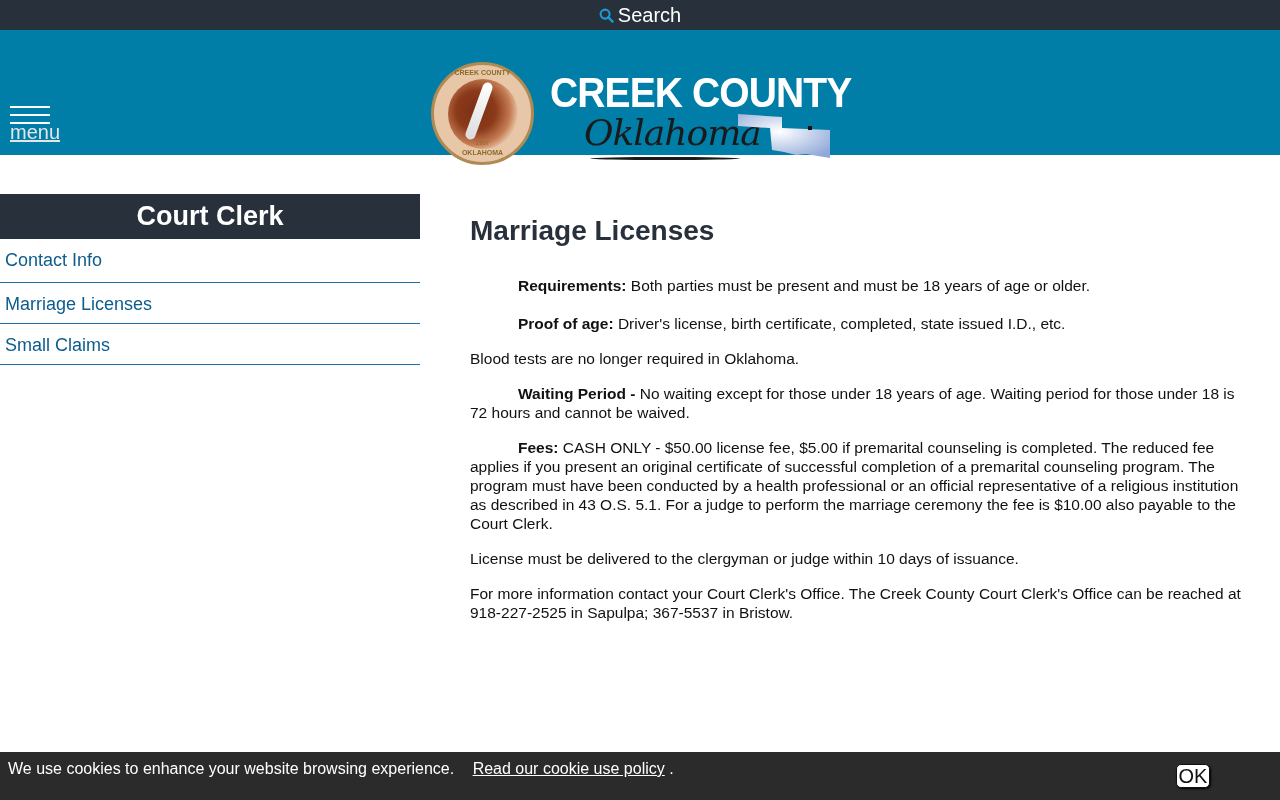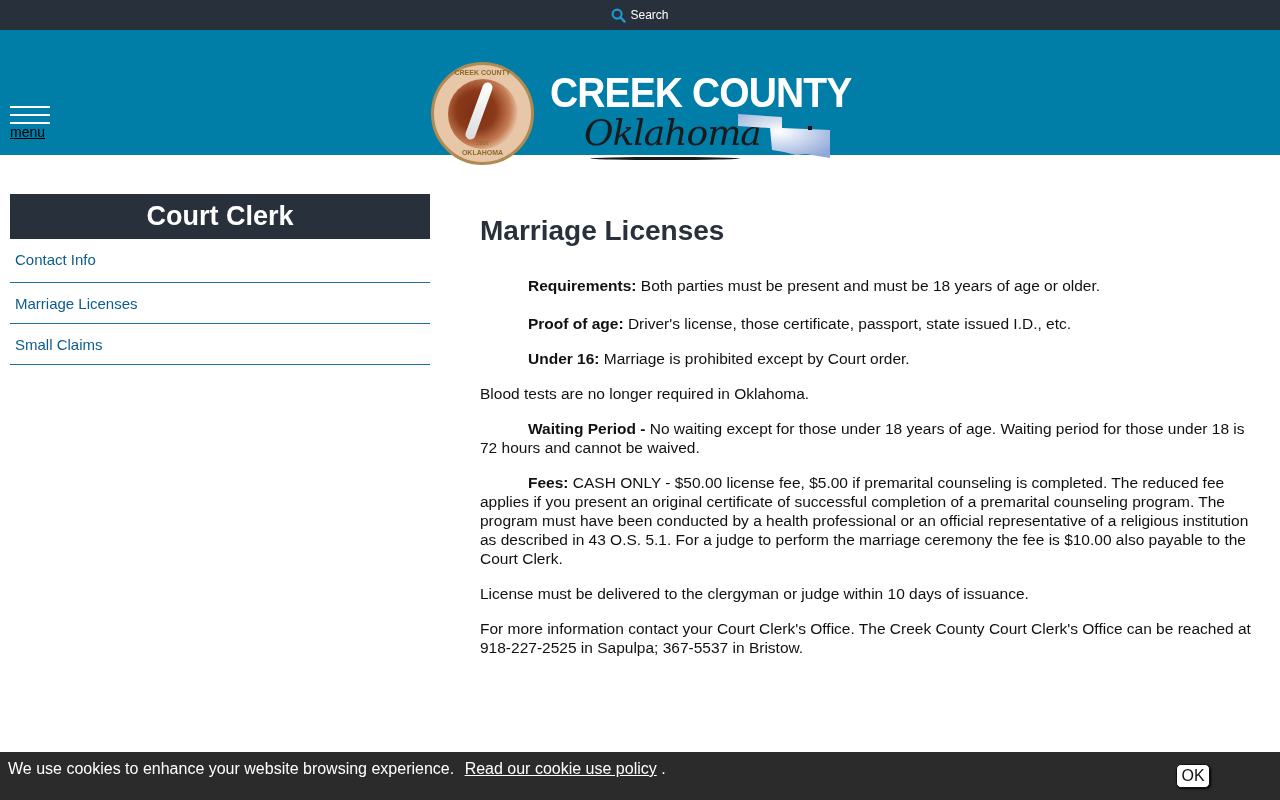--- a/index.html
+++ b/index.html
@@ -1,57 +1,57 @@
 <!DOCTYPE html>
 <html><head>
   <meta charset="utf-8">
   <style>
     * { box-sizing: border-box; margin: 0; padding: 0; }
     html, body { width: 1280px; height: 800px; overflow: hidden; background: #ffffff; }
     body { font-family: "Liberation Sans", sans-serif; color: #111; position: relative; }
 
     .topbar { height: 30px; background: #28313b; display: flex; align-items: center; justify-content: center; }
-    .search-link { display: flex; align-items: center; gap: 4px; color: #fff; font-size: 12px; cursor: pointer; text-decoration: none; }
+    .search-link { display: flex; align-items: center; gap: 4px; color: #fff; font-size: 20px; cursor: pointer; text-decoration: none; }
     .search-link svg { width: 15px; height: 15px; }
 
     .header { height: 125px; background: #007ea7; position: relative; }
     .menu-btn { position: absolute; left: 10px; top: 76px; width: 40px; cursor: pointer; }
     .menu-btn .bar { height: 2px; background: #fff; margin-bottom: 6px; width: 40px; }
     .menu-btn .bar:first-child { margin-top: 0; }
-    .menu-label { color: #000000; font-size: 14px; text-decoration: underline; display: block; margin-top: -2px; line-height: 16px; }
+    .menu-label { color: #e5e5e5; font-size: 20px; text-decoration: underline; display: block; margin-top: -2px; line-height: 16px; }
 
     .logo { position: absolute; left: 431px; top: 32px; width: 410px; height: 106px; display: flex; align-items: flex-start; }
     .seal { width: 103px; height: 103px; border-radius: 50%; background: #e8c7a8; border: 3px solid #b08a52; position: relative; flex-shrink: 0; }
     .seal-inner { position: absolute; left: 14px; top: 14px; width: 70px; height: 70px; border-radius: 50%; background: radial-gradient(circle at 40% 45%, #7a2f14 0%, #8b3a1a 35%, #c47b52 60%, #e8c7a8 75%); }
     .seal-feather { position: absolute; left: 40px; top: 16px; width: 10px; height: 60px; background: linear-gradient(#fff, #dcdcdc); transform: rotate(20deg); border-radius: 5px; }
     .seal-text-top { position: absolute; top: 4px; left: 0; width: 100%; text-align: center; font-size: 7px; font-weight: bold; color: #8a6a2a; }
     .seal-text-bottom { position: absolute; bottom: 6px; left: 0; width: 100%; text-align: center; font-size: 7px; font-weight: bold; color: #8a6a2a; }
     .seal-year { position: absolute; bottom: 16px; left: 0; width: 100%; text-align: center; font-size: 6px; color: #8a6a2a; }
 
     .logo-text { margin-left: 16px; position: relative; width: 290px; }
     .county-title { color: #fff; font-size: 42px; font-weight: bold; letter-spacing: -1px; line-height: 54px; margin-top: 4px; font-family: "Liberation Sans", sans-serif; transform: scaleX(0.93); transform-origin: left; white-space: nowrap; }
     .state-script { position: absolute; left: 34px; top: 50px; font-family: "DejaVu Serif", serif; font-style: italic; color: #1a1a1a; font-size: 36px; letter-spacing: -1px; }
     .state-underline { position: absolute; left: 40px; top: 95px; width: 150px; height: 3px; border-radius: 50%; background: #1a1a1a; }
     .ok-shape { position: absolute; left: 188px; top: 52px; width: 92px; height: 44px; }
 
     .layout { display: flex; padding-top: 39px; }
-    .sidebar { width: 420px; margin-left: 10px; }
+    .sidebar { width: 420px; }
     .sidebar-title { background: #28313b; color: #fff; font-weight: bold; font-size: 27px; text-align: center; height: 45px; line-height: 45px; }
-    .sidebar-item { display: block; color: #0d5c8e; font-size: 15px; padding: 10px 5px 10px 5px; border-bottom: 1px solid #1e6fa0; height: 41px; line-height: 22px; text-decoration: none; cursor: pointer; }
+    .sidebar-item { display: block; color: #0d5c8e; font-size: 18px; padding: 10px 5px 10px 5px; border-bottom: 1px solid #1e6fa0; height: 41px; line-height: 22px; text-decoration: none; cursor: pointer; }
     .sidebar-item:first-of-type { height: 44px; padding-top: 10px; }
 
     .content { margin-left: 50px; width: 785px; padding-top: 20px; }
     .page-title { font-size: 28px; font-weight: bold; color: #28313b; margin-bottom: 28px; line-height: 34px; }
     .para { font-size: 15.5px; line-height: 19px; color: #111; margin-bottom: 16px; }
     .para b { font-weight: bold; margin-left: 48px; }
 
     .cookie-bar { position: absolute; left: 0; top: 752px; width: 1280px; height: 48px; background: #2b2b2b; color: #fff; }
     .cookie-text { position: absolute; left: 8px; top: 8px; font-size: 16px; }
-    .cookie-link { color: #fff; text-decoration: underline; margin-left: 6px; cursor: pointer; }
-    .ok-btn { position: absolute; left: 1176px; top: 12px; width: 34px; height: 24px; background: #fff; color: #111; border-radius: 5px; border: 1px solid #111; font-size: 16px; text-align: center; line-height: 22px; cursor: pointer; box-shadow: 1px 1px 2px #000; }
+    .cookie-link { color: #fff; text-decoration: underline; margin-left: 14px; cursor: pointer; }
+    .ok-btn { position: absolute; left: 1176px; top: 12px; width: 34px; height: 24px; background: #fff; color: #111; border-radius: 5px; border: 1px solid #111; font-size: 20px; text-align: center; line-height: 22px; cursor: pointer; box-shadow: 1px 1px 2px #000; }
   </style>
 </head>
 <body>
 
 <div class="topbar">
   <a class="search-link">
     <svg viewBox="0 0 16 16">
       <circle cx="6.5" cy="6.5" r="4.8" fill="none" stroke="#1a9bd7" stroke-width="2.2"></circle>
       <line x1="10" y1="10" x2="14.5" y2="14.5" stroke="#1a9bd7" stroke-width="2.4" stroke-linecap="round"></line>
     </svg>
@@ -100,22 +100,21 @@
     <div class="sidebar-title">Court Clerk</div>
     <a class="sidebar-item">Contact Info</a>
     <a class="sidebar-item">Marriage Licenses</a>
     <a class="sidebar-item">Small Claims</a>
   </aside>
 
   <main class="content">
     <h1 class="page-title">Marriage Licenses</h1>
 
     <p class="para" style="margin-bottom:19px"><b>Requirements:</b><span> Both parties must be present and must be 18 years of age or older.</span></p>
-    <p class="para"><b>Proof of age:</b><span> Driver's license, those certificate, passport, state issued I.D., etc.</span></p>
-    <p class="para"><b>Under 16:</b><span> Marriage is prohibited except by Court order.</span></p>
+    <p class="para"><b>Proof of age:</b><span> Driver's license, birth certificate, completed, state issued I.D., etc.</span></p>
     <p class="para"><span>Blood tests are no longer required in Oklahoma.</span></p>
     <p class="para"><b>Waiting Period -</b><span> No waiting except for those under 18 years of age. Waiting period for those under 18 is 72 hours and cannot be waived.</span></p>
     <p class="para"><b>Fees:</b><span> CASH ONLY - $50.00 license fee, $5.00 if premarital counseling is completed. The reduced fee applies if you present an original certificate of successful completion of a premarital counseling program. The program must have been conducted by a health professional or an official representative of a religious institution as described in 43 O.S. 5.1. For a judge to perform the marriage ceremony the fee is $10.00 also payable to the Court Clerk.</span></p>
     <p class="para"><span>License must be delivered to the clergyman or judge within 10 days of issuance.</span></p>
     <p class="para"><span>For more information contact your Court Clerk's Office. The Creek County Court Clerk's Office can be reached at 918-227-2525 in Sapulpa; 367-5537 in Bristow.</span></p>
   </main>
 </div>
 
 <div class="cookie-bar">
   <div class="cookie-text">

